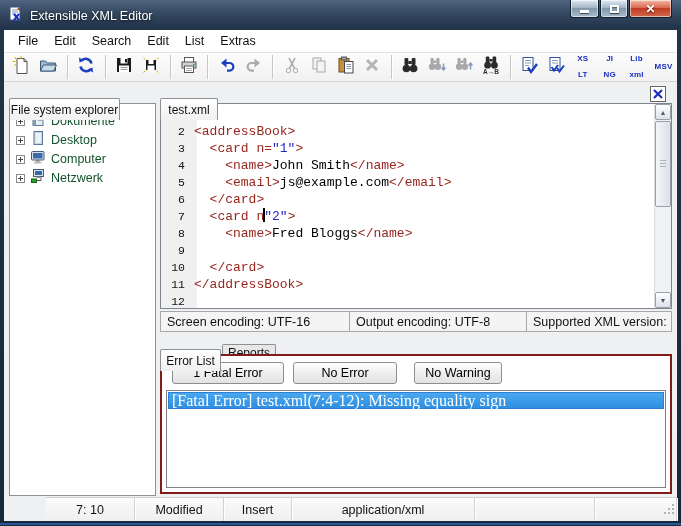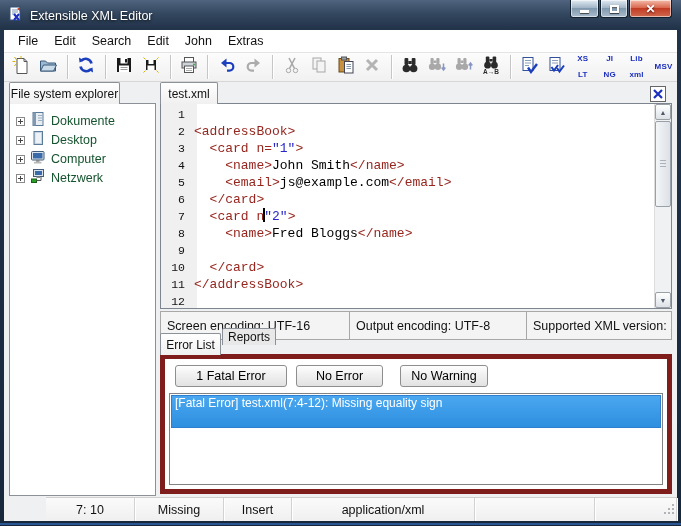--- a/index.html
+++ b/index.html
@@ -37,21 +37,21 @@
     border-bottom:1px solid #d6d6d6; display:flex; align-items:center; padding-left:4px; flex:0 0 auto; }
   .tb-btn { width:28px; height:26px; display:flex; align-items:center; justify-content:center; margin:0 1px; }
   .tb-sep { width:1px; height:24px; background:#c6c6c6; box-shadow:1px 0 0 #fff; margin:0 5px; flex:0 0 auto; }
   .tb-txt { color:#1b2fbf; font-weight:bold; font-size:8px; line-height:16px; text-align:center; white-space:pre; letter-spacing:.2px; }
 
   
   .workspace { position:relative; flex:1 1 auto; background:#eef0f2; overflow:hidden; }
 
   .tab { position:absolute; border:1px solid #8c9097; border-bottom:none; border-radius:2px 2px 0 0;
     background:linear-gradient(#ffffff,#f0f0f0); font-size:12px; color:#111;
-    display:flex; align-items:center; justify-content:center; z-index:2; }
+    display:flex; align-items:center; justify-content:center; z-index:2;margin-top:16px; }
   .tab.inactive { background:#e8e8e8; z-index:1; }
 
   .explorer-tab  { left:5px;  top:0; width:111px; height:22px; }
   .editor-tab    { left:156px; top:0; width:58px;  height:22px; }
   .errtab-active { left:156px; top:251px; width:61px; height:22px; }
   .errtab-inactive { left:218px; top:246px; width:54px; height:17px; }
 
   .explorer-panel { position:absolute; left:5px; top:21px; width:147px; height:393px;
     background:#fff; border:1px solid #8c9097; padding-top:7px; z-index:1; }
   .tree-row { height:19px; display:flex; align-items:center; gap:5px; padding-left:6px; }
@@ -72,34 +72,34 @@
   .vscroll { position:absolute; top:0; right:0; bottom:0; width:17px; background:#f0f1f3; border-left:1px solid #dcdcdc; }
   .sb-btn { position:absolute; left:0; width:16px; height:16px; border:1px solid #9aa0a8; border-radius:2px;
     background:linear-gradient(#ffffff,#dde2e7); color:#50596a; font-size:7px;
     display:flex; align-items:center; justify-content:center; }
   .sb-up { top:0; } .sb-down { bottom:0; }
   .sb-thumb { position:absolute; left:0; top:17px; width:16px; height:86px; border:1px solid #98a0aa; border-radius:2px;
     background:linear-gradient(90deg,#f4f6f8,#dce1e6); }
   .sb-thumb::after { content:""; position:absolute; left:4px; right:4px; top:38px; height:8px;
     background:repeating-linear-gradient(#aab2bc 0,#aab2bc 1px,transparent 1px,transparent 3px); }
 
-  .enc-bar { position:absolute; left:156px; top:229px; width:512px; height:29px; display:flex; }
+  .enc-bar { position:absolute; left:156px; top:229px; width:512px; height:21px; display:flex; }
   .enc-seg { border:1px solid #a8a8a8; background:#f4f4f4; font-size:12.5px; color:#111;
     display:flex; align-items:center; padding-left:6px; white-space:nowrap; overflow:hidden; }
   .enc-seg + .enc-seg { margin-left:-1px; }
   .enc-1 { width:190px; } .enc-2 { width:178px; } .enc-3 { flex:1; }
 
   .errors-box { position:absolute; left:156px; top:272px; width:512px; height:140px;
-    background:#fff; border:5px solid #7f1d1d; z-index:1; }
+    background:#fff; border:2px solid #7f1d1d; z-index:1; }
   .sum-btns { position:absolute; left:10px; top:6px; display:flex; gap:9px; }
   .sum-btn { height:22px; border:1px solid #8e8e8e; border-radius:3px; font-size:12.5px; color:#000;
     background:linear-gradient(#fefefe,#f0f0f0 45%,#e2e2e2); display:flex; align-items:center; justify-content:center; }
-  .sum-btn.b1 { width:112px; } .sum-btn.b2 { width:87px; } .sum-btn.b3 { width:88px;margin-left:8px; }
+  .sum-btn.b1 { width:112px; } .sum-btn.b2 { width:104px; } .sum-btn.b3 { width:88px;margin-left:8px; }
   .errlist { position:absolute; left:4px; right:4px; top:34px; bottom:4px; border:1px solid #828282; background:#fff; padding:1px; }
-  .err-row { height:33px; line-height:15px; font-size:12px; padding:0 3px; color:#000; }
+  .err-row { height:17px; line-height:15px; font-size:16px; padding:0 3px; color:#000;font-family:Liberation Serif, serif; }
   .err-row.selected { color:#fff; background:linear-gradient(#4aa7f0,#2e8fe0); border:1px solid #2f7fd0; }
 
   
   .statusbar { height:24px; flex:0 0 auto; background:linear-gradient(#fbfbfb,#efefef);
     border-top:1px solid #cfcfcf; display:flex; align-items:stretch; position:relative;margin-left:42px; }
   .status-seg { display:flex; align-items:center; justify-content:center; font-size:12.5px; color:#111;
     border-right:1px solid #d2d2d2; box-shadow:1px 0 0 #fff; }
   .grip { position:absolute; right:2px; bottom:2px; }
 </style>
 </head>
@@ -130,21 +130,21 @@
       </div>
   </div>
 
   <div class="client">
 
     <div class="menubar">
         <span class="menu-item">File</span>
         <span class="menu-item">Edit</span>
         <span class="menu-item">Search</span>
         <span class="menu-item">Edit</span>
-        <span class="menu-item">John</span>
+        <span class="menu-item">List</span>
         <span class="menu-item">Extras</span>
       </div>
 
     <div class="toolbar">
         <div class="tb-btn">
           <span><svg width="20" height="20">
               <path d="M6 3.5h7l3 3v12H6z" fill="#fff" stroke="#555"></path>
               <path d="M13 3.5v3h3" fill="none" stroke="#555"></path>
               <path d="M3.5 2l1.8 2.6M1.5 6.5h3M3.5 11l1.8-2.4M10 1v2.6" stroke="#d8b400" fill="none"></path>
             </svg></span>
@@ -423,21 +423,21 @@
           </div>
         <div class="errlist">
             <div class="err-row selected">[Fatal Error] test.xml(7:4-12): Missing equality sign</div>
           </div>
       </div>
 
     </div>
 
     <div class="statusbar">
       <div class="status-seg" style="width: 89px;">7: 10</div>
-        <div class="status-seg" style="width: 89px;">Missing</div>
+        <div class="status-seg" style="width: 89px;">Modified</div>
         <div class="status-seg" style="width: 68px;">Insert</div>
         <div class="status-seg" style="width: 183px;">application/xml</div>
         <div class="status-seg" style="width: 120px;"></div>
         <div class="status-seg" style="flex: 1 1 0%;"></div>
         <span class="grip"><svg width="12" height="12">
             <g fill="#b0b4b8">
               <rect x="9" y="9" width="2" height="2"></rect>
               <rect x="9" y="5" width="2" height="2"></rect>
               <rect x="5" y="9" width="2" height="2"></rect>
               <rect x="9" y="1" width="2" height="2"></rect>

